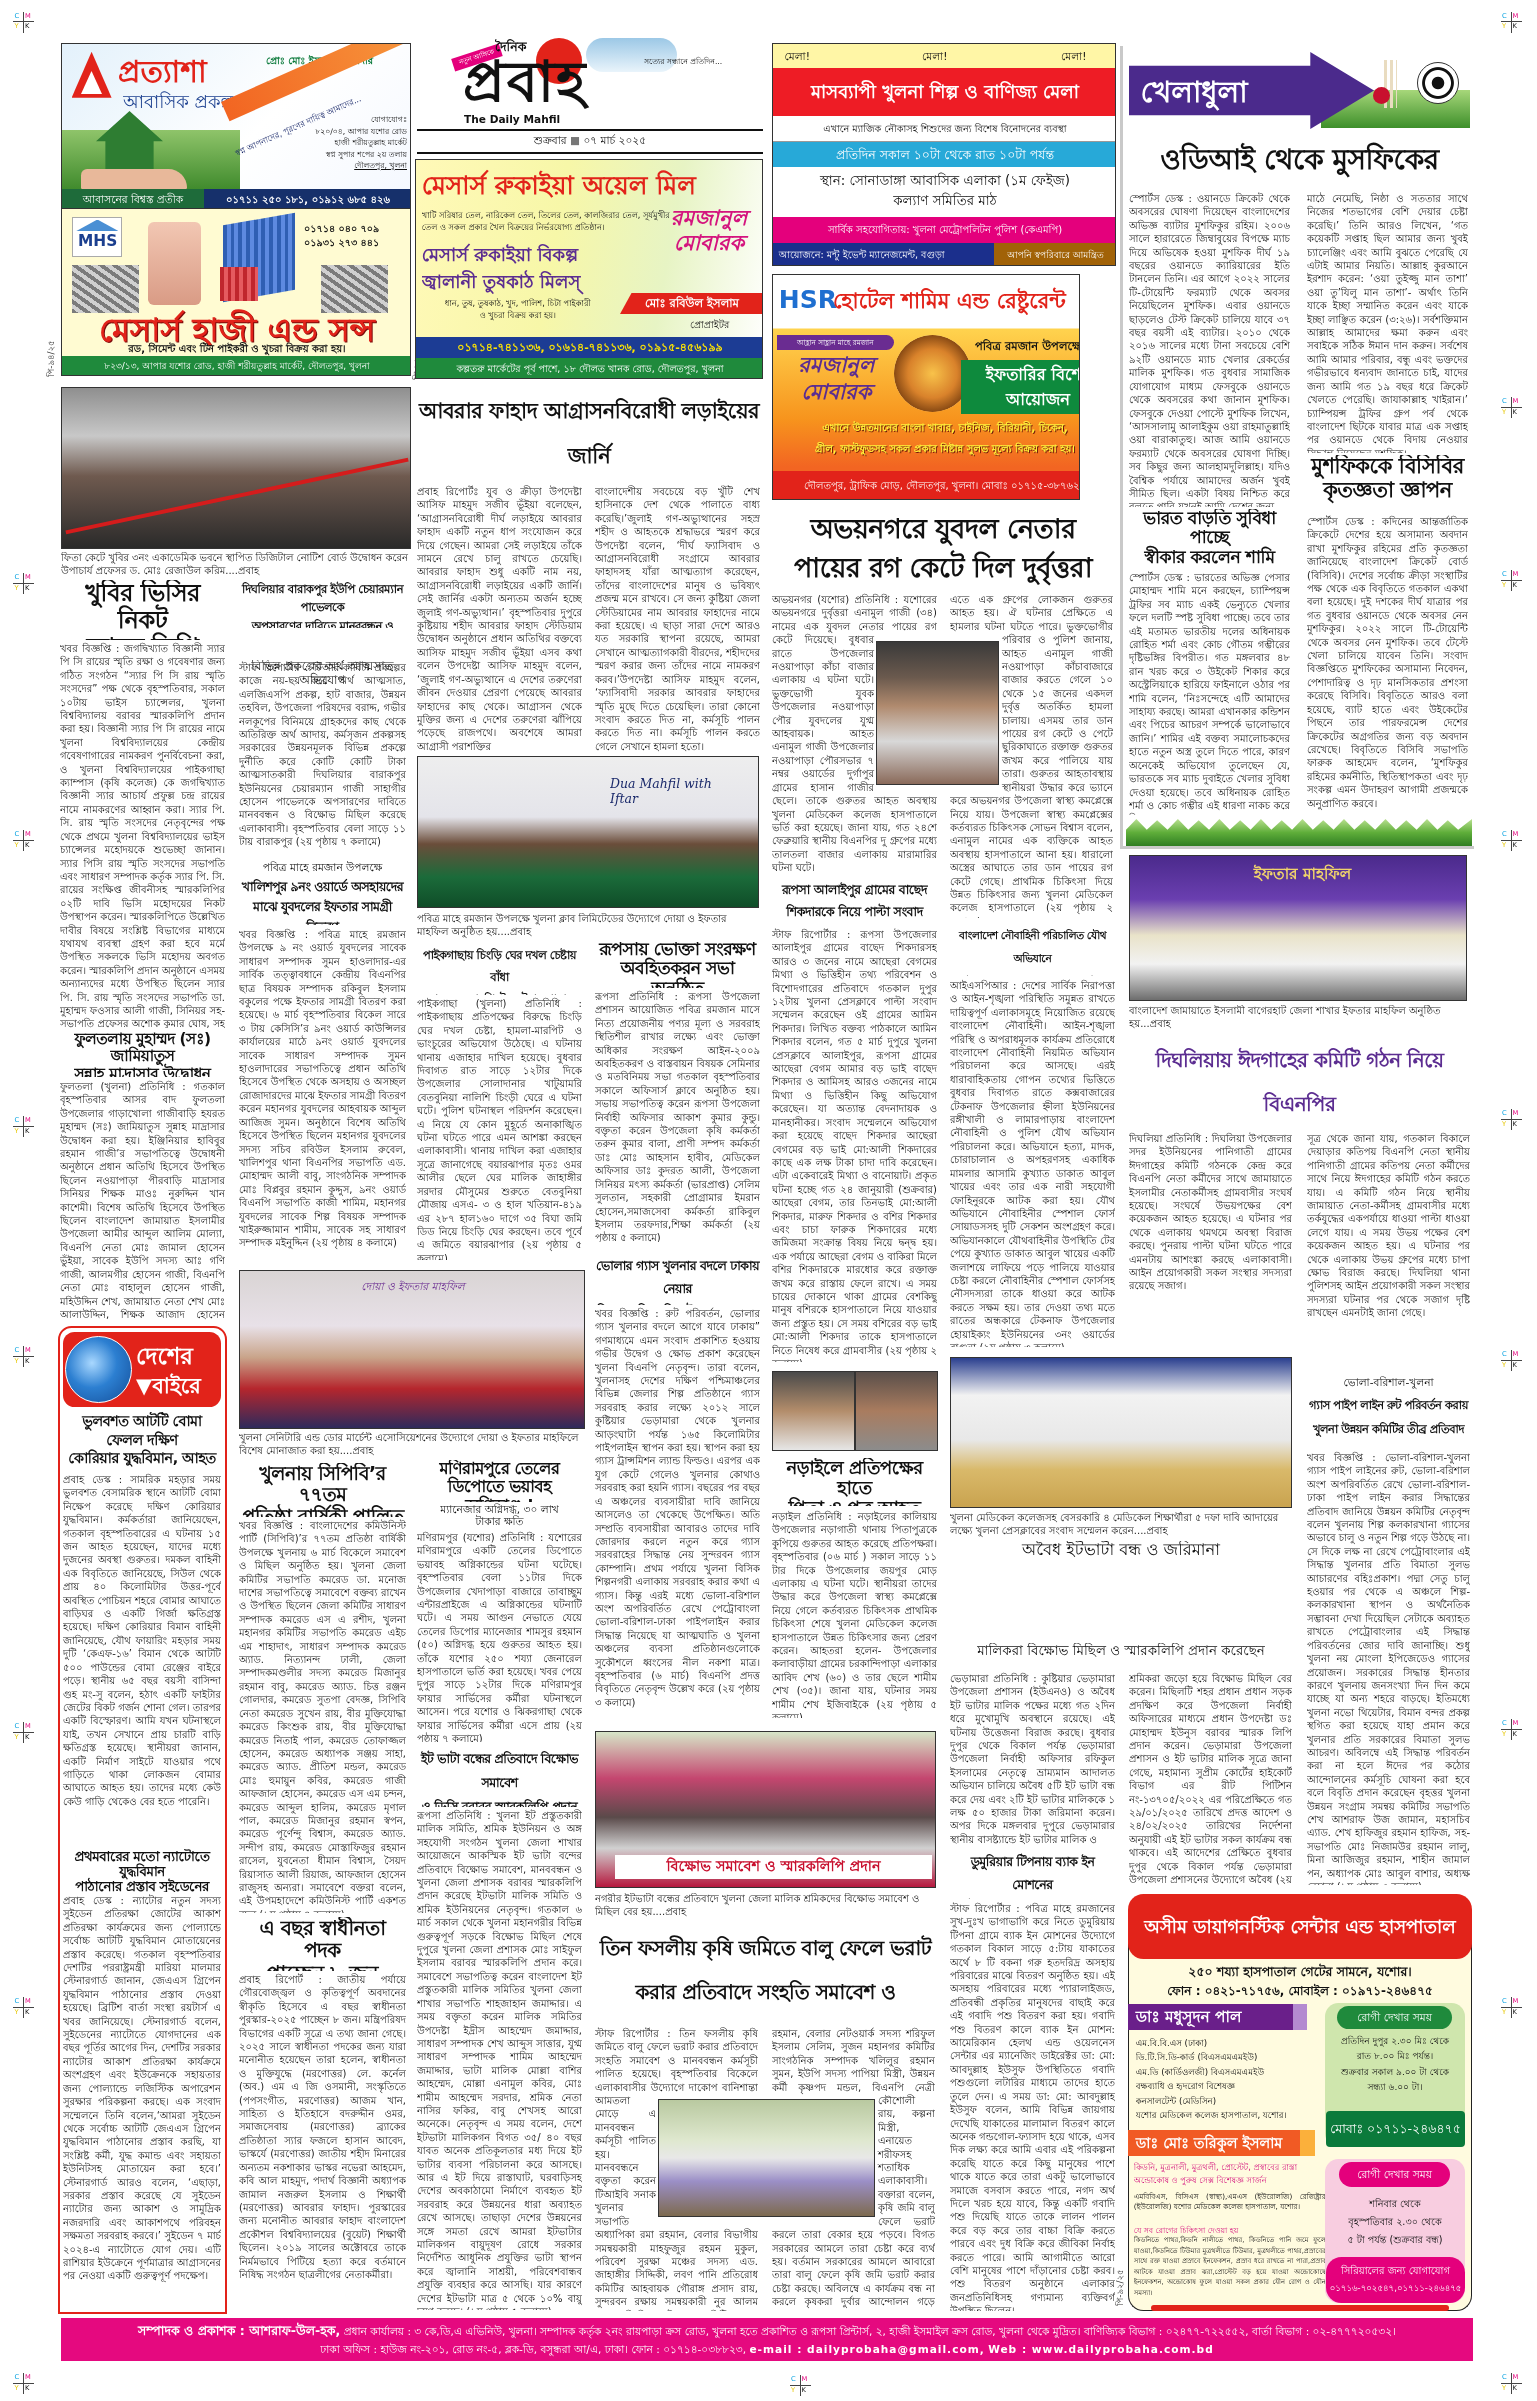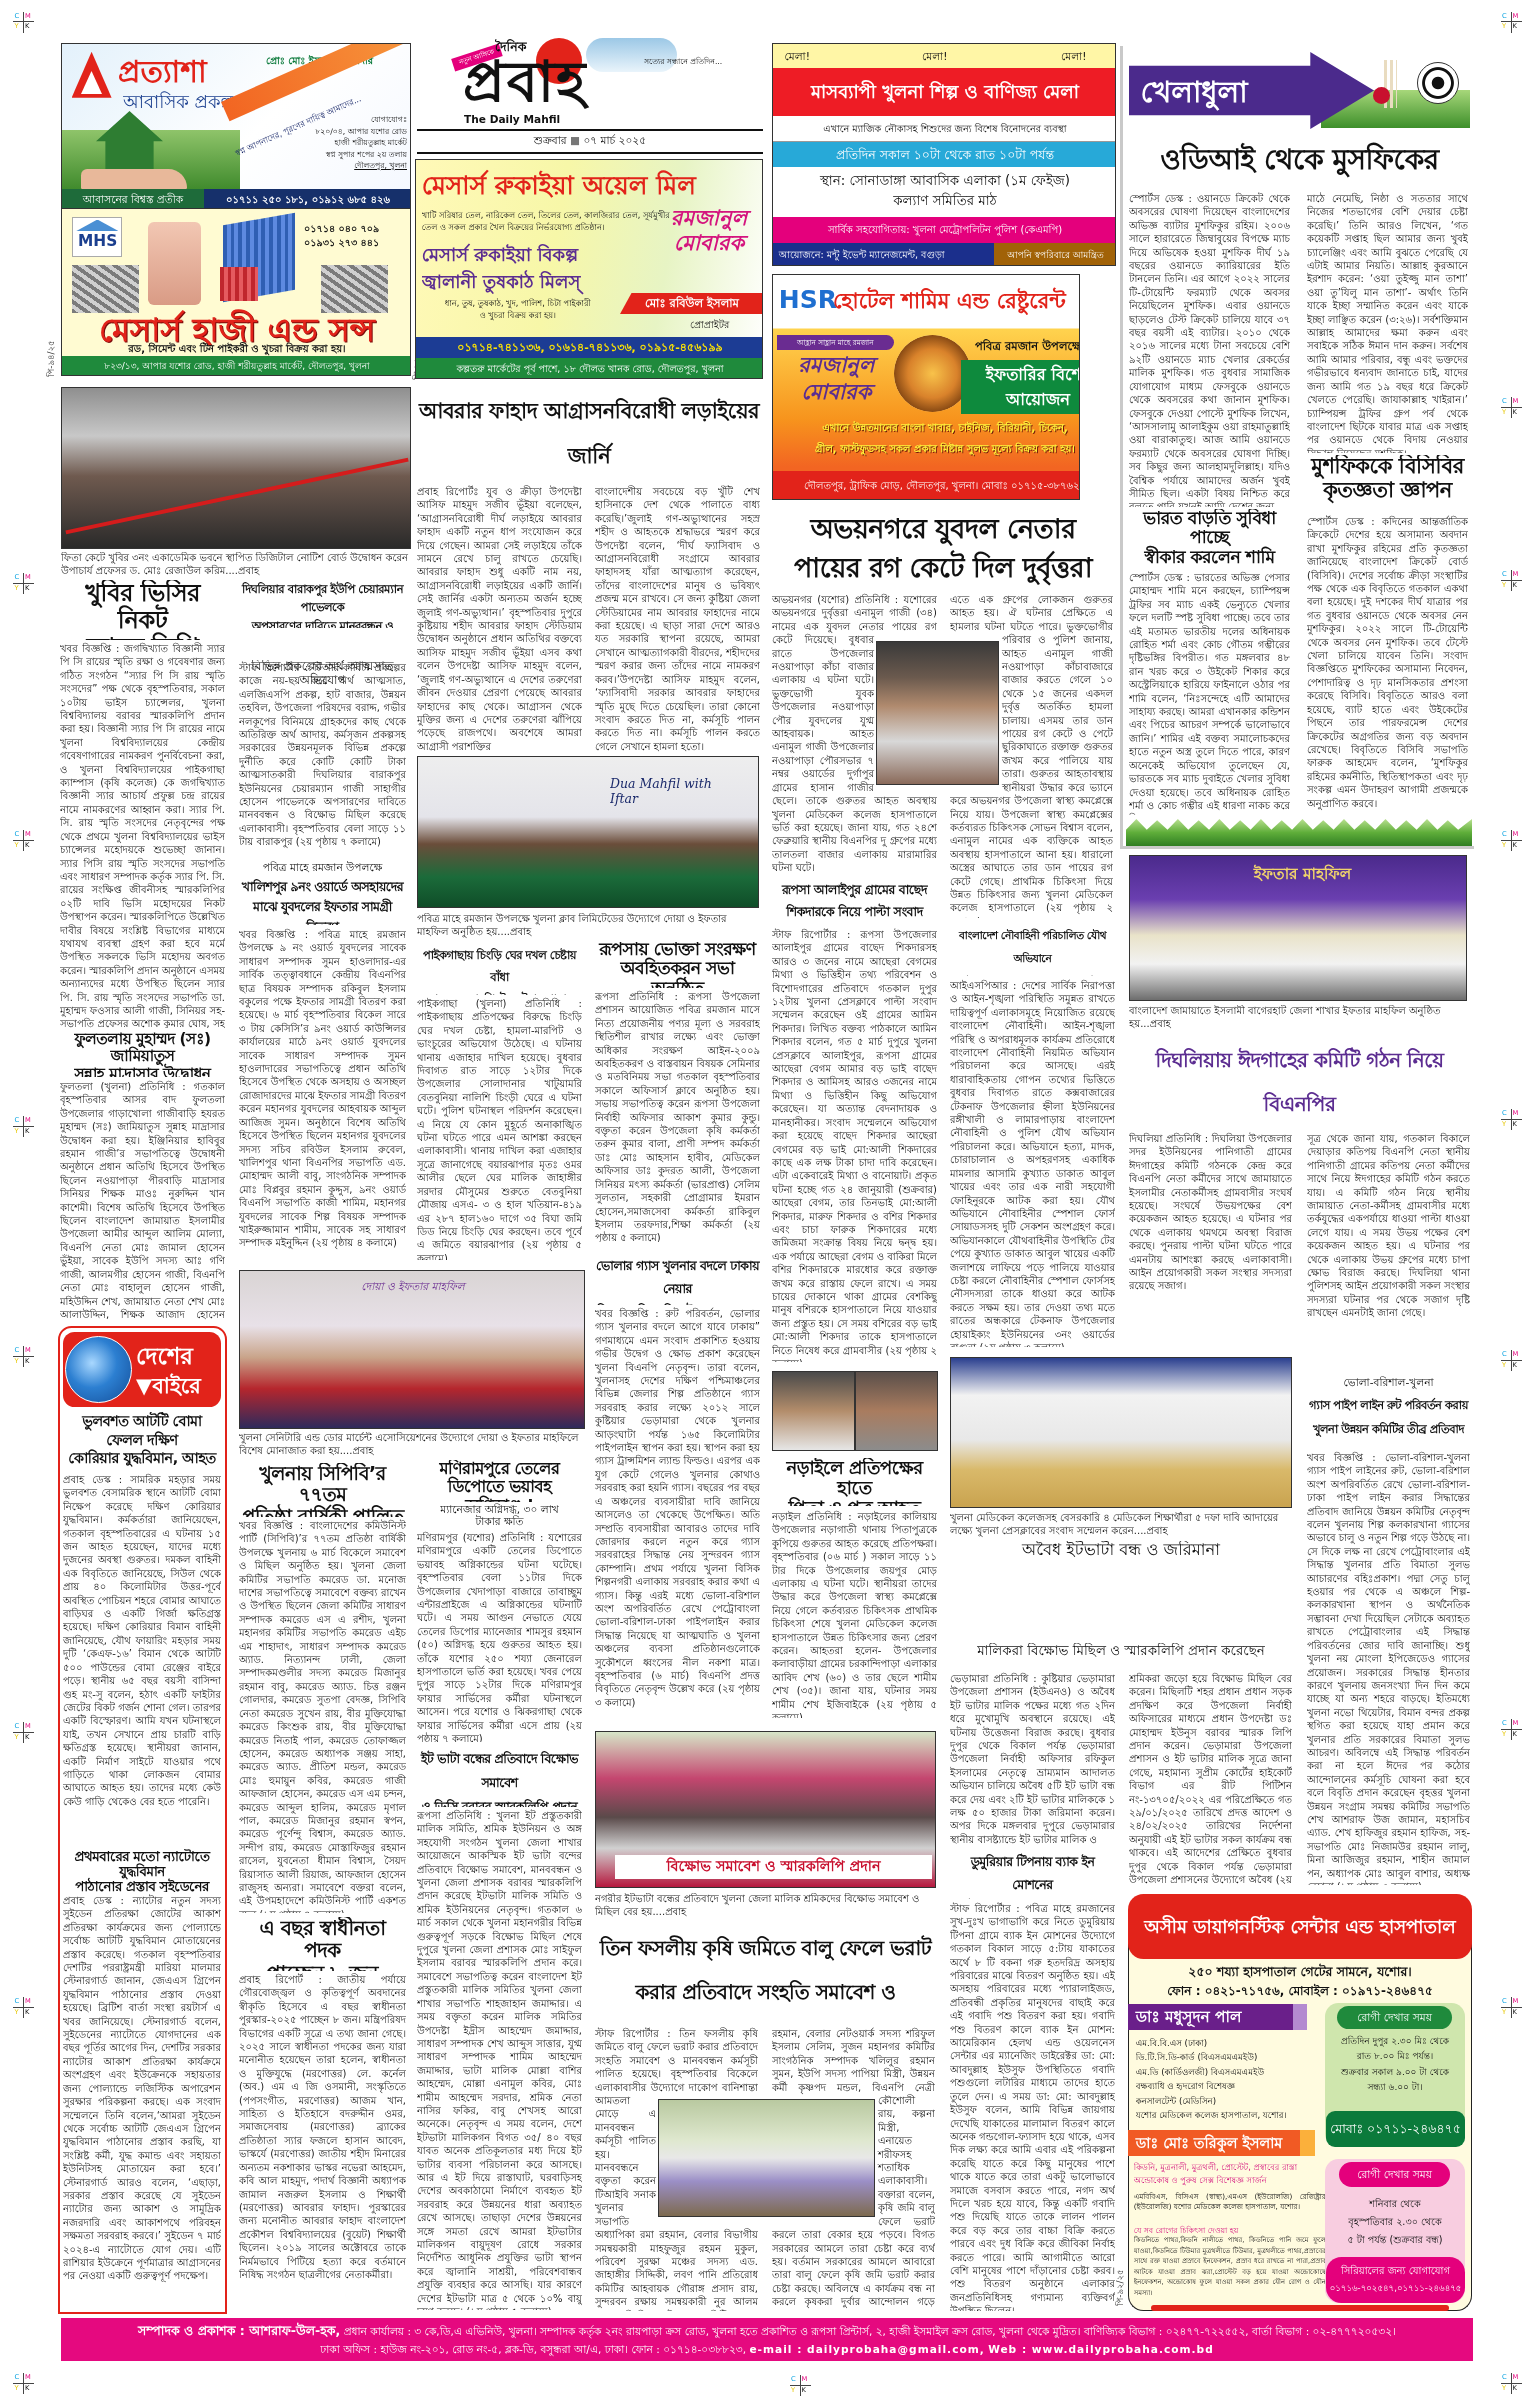--- a/index.html
+++ b/index.html
@@ -306,21 +306,21 @@
 এম.ডি (কার্ডিওলজী) বিএসএমএমইউ
 বক্ষব্যাধি ও হৃদরোগ বিশেষজ্ঞ
 কনসালটেন্ট (মেডিসিন)
 যশোর মেডিকেল কলেজ হাসপাতাল, যশোর।</div>
     <div class="a" style="left:197px;top:109px;width:140px;height:144px;background:#cfe6ad;border-radius:13.4px;"></div>
     <div class="pill" style="left:209px;top:112px;width:115px;height:23px;line-height:23px;font-size:10.6px;background:#1f8a3c;">রোগী দেখার সময়</div>
     <div class="t ctr" style="left:200px;top:140px;width:134px;height:69px;font-size:9px;line-height:15.4px;">প্রতিদিন দুপুর ২.৩০ মিঃ থেকে
 রাত ৮.০০ মিঃ পর্যন্ত।
 শুক্রবার সকাল ৯.০০ টা থেকে
 সন্ধ্যা ৬.০০ টা।</div>
-    <div class="pill" style="left:198px;top:217px;width:139px;height:36px;line-height:36px;font-size:12.5px;background:#0b7a3b;border-radius:9px;">মোবাঃ ০১৭১১-২৪৬৪৭৫</div>
+    <div class="pill" style="left:198px;top:217px;width:139px;height:36px;line-height:36px;font-size:12.5px;background:#0b7a3b;border-radius:4px;">মোবাঃ ০১৭১১-২৪৬৪৭৫</div>
     <div class="t b" style="left:0;top:236px;width:187px;height:26px;line-height:26px;font-size:14.4px;color:#fff;background:linear-gradient(90deg,#f15a24 92%,#fbb03b 92%);padding-left:7.7px;">ডাঃ মোঃ তরিকুল ইসলাম</div>
     <div class="t" style="left:5.8px;top:267px;width:192px;height:27px;font-size:8.2px;line-height:12.5px;color:#d4147e;">কিডনি, মুত্রনালী, মুত্রথলী, প্রোস্টেট, প্রস্বাবের রাস্তা
 অন্ডোকোষ ও পুরুষ সেক্স বিশেষজ্ঞ সার্জন</div>
     <div class="t" style="left:5.8px;top:298px;width:192px;height:31px;font-size:7.2px;line-height:10px;text-align:justify;">এমবিবিএস, বিসিএস (স্বাস্থ্য),এমএস (ইউরোলজি) রেজিষ্ট্রার (ইউরোলজি) যশোর মেডিকেল কলেজ হাসপাতাল, যশোর।</div>
     <div class="t" style="left:5.8px;top:330px;width:192px;font-size:7.7px;color:#d4147e;">যে সব রোগের চিকিৎসা দেওয়া হয়</div>
     <div class="t" style="left:5.8px;top:341px;width:192px;height:65px;font-size:6.7px;line-height:10.6px;text-align:justify;">কিডনিতে পাথর,কিডনি নালীতে পাথর, কিডনিতে পানি জমে ফুলে যাওয়া,কিডনিতে টিউমার মুত্রথলীতে টিউমার, মুত্রথলীতে পাথর,প্রস্রাবের সাথে রক্ত যাওয়া প্রস্রাবে ইনফেকশন, প্রস্রাব ধরে রাখতে না পারা,প্রস্রাব আটকে যাওয়া প্রস্রাব ঝরা,প্রোস্টেট বড় হয়ে যাওয়া অন্ডোকোষে ইনফেকশন, অন্ডোকোষ ফুলে যাওয়া সকল প্রকার যৌন রোগ ও যৌন সমস্যা।</div>
     <div class="a" style="left:197px;top:265px;width:140px;height:144px;background:#f8cde0;border-radius:13.4px;"></div>
     <div class="pill" style="left:211px;top:268px;width:111px;height:25px;line-height:25px;font-size:10.6px;background:#e4007c;">রোগী দেখার সময়</div>
     <div class="t ctr" style="left:200px;top:301px;width:134px;height:58px;font-size:9.6px;line-height:18px;">শনিবার থেকে
 বৃহস্পতিবার ২.৩০ থেকে

